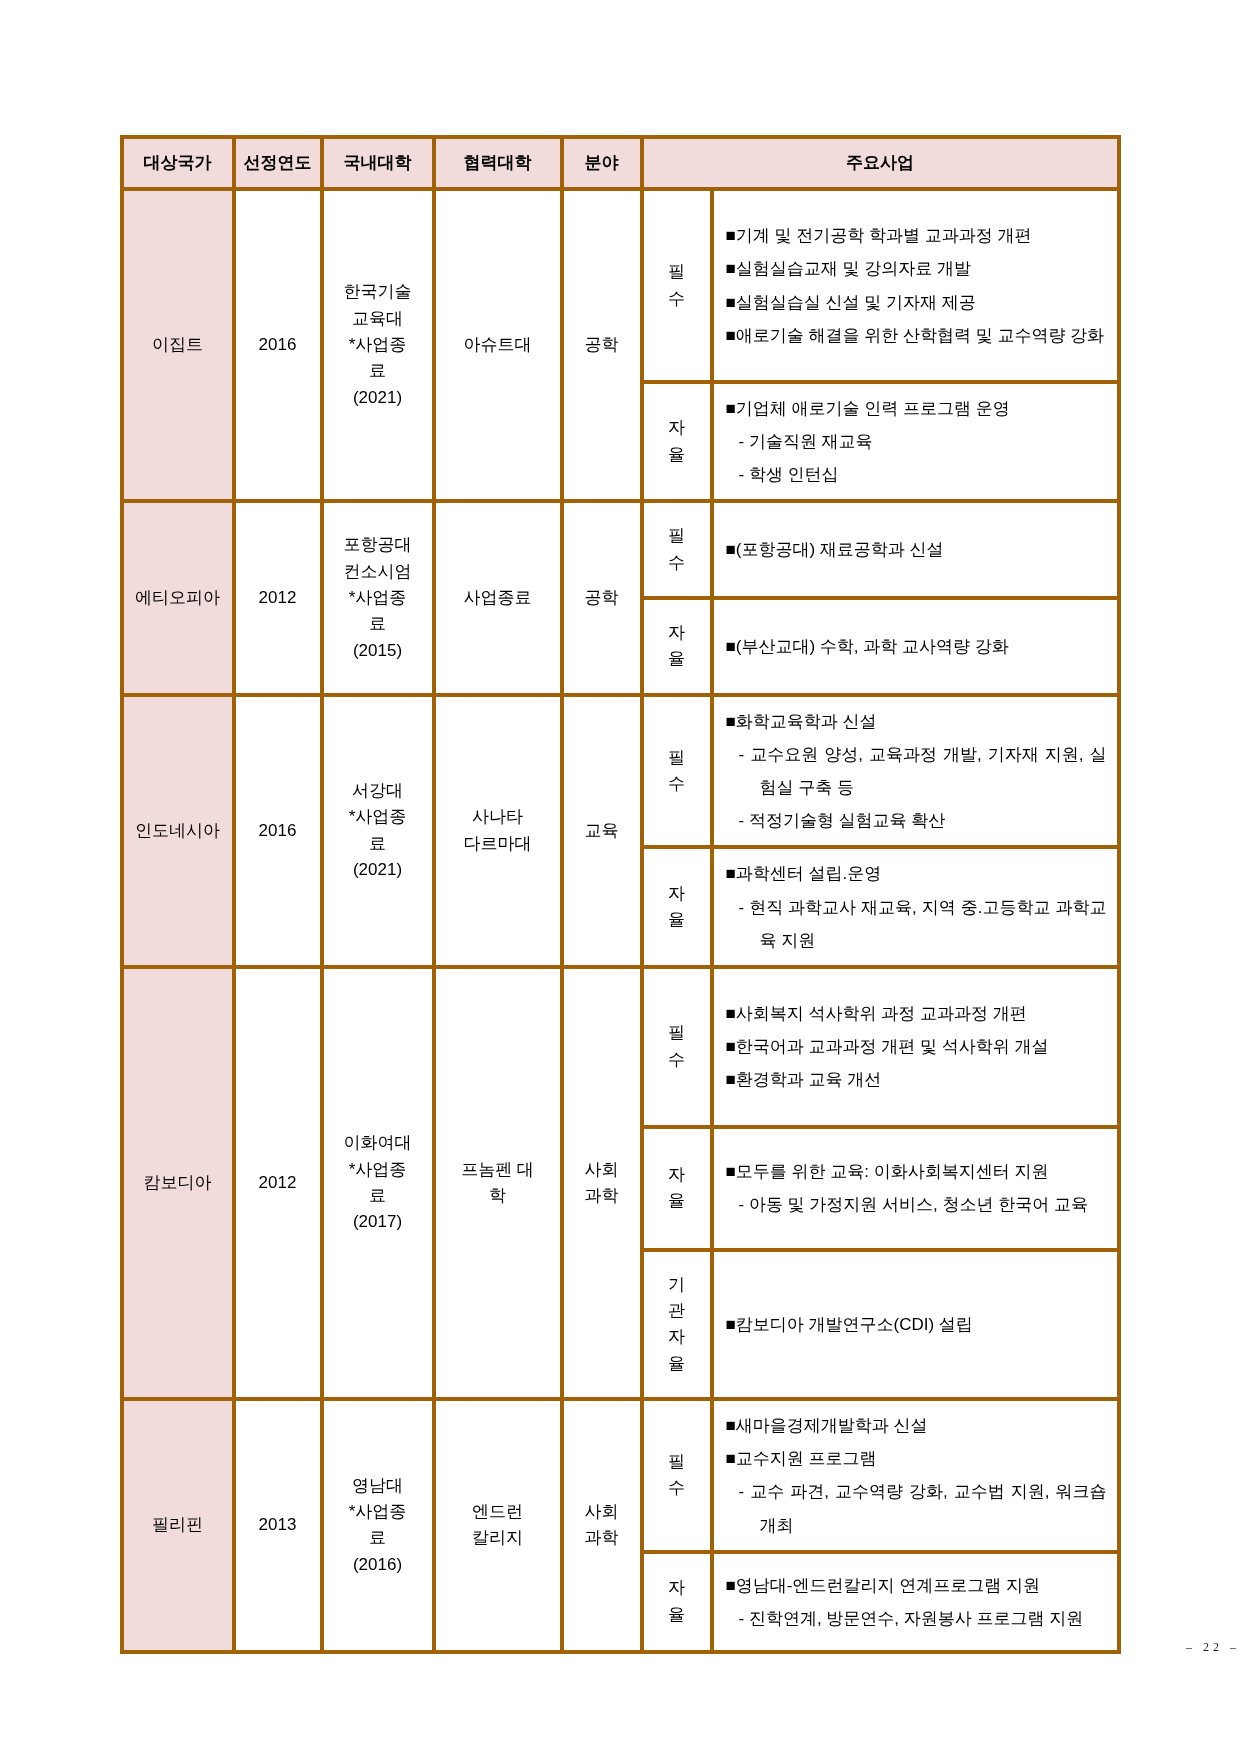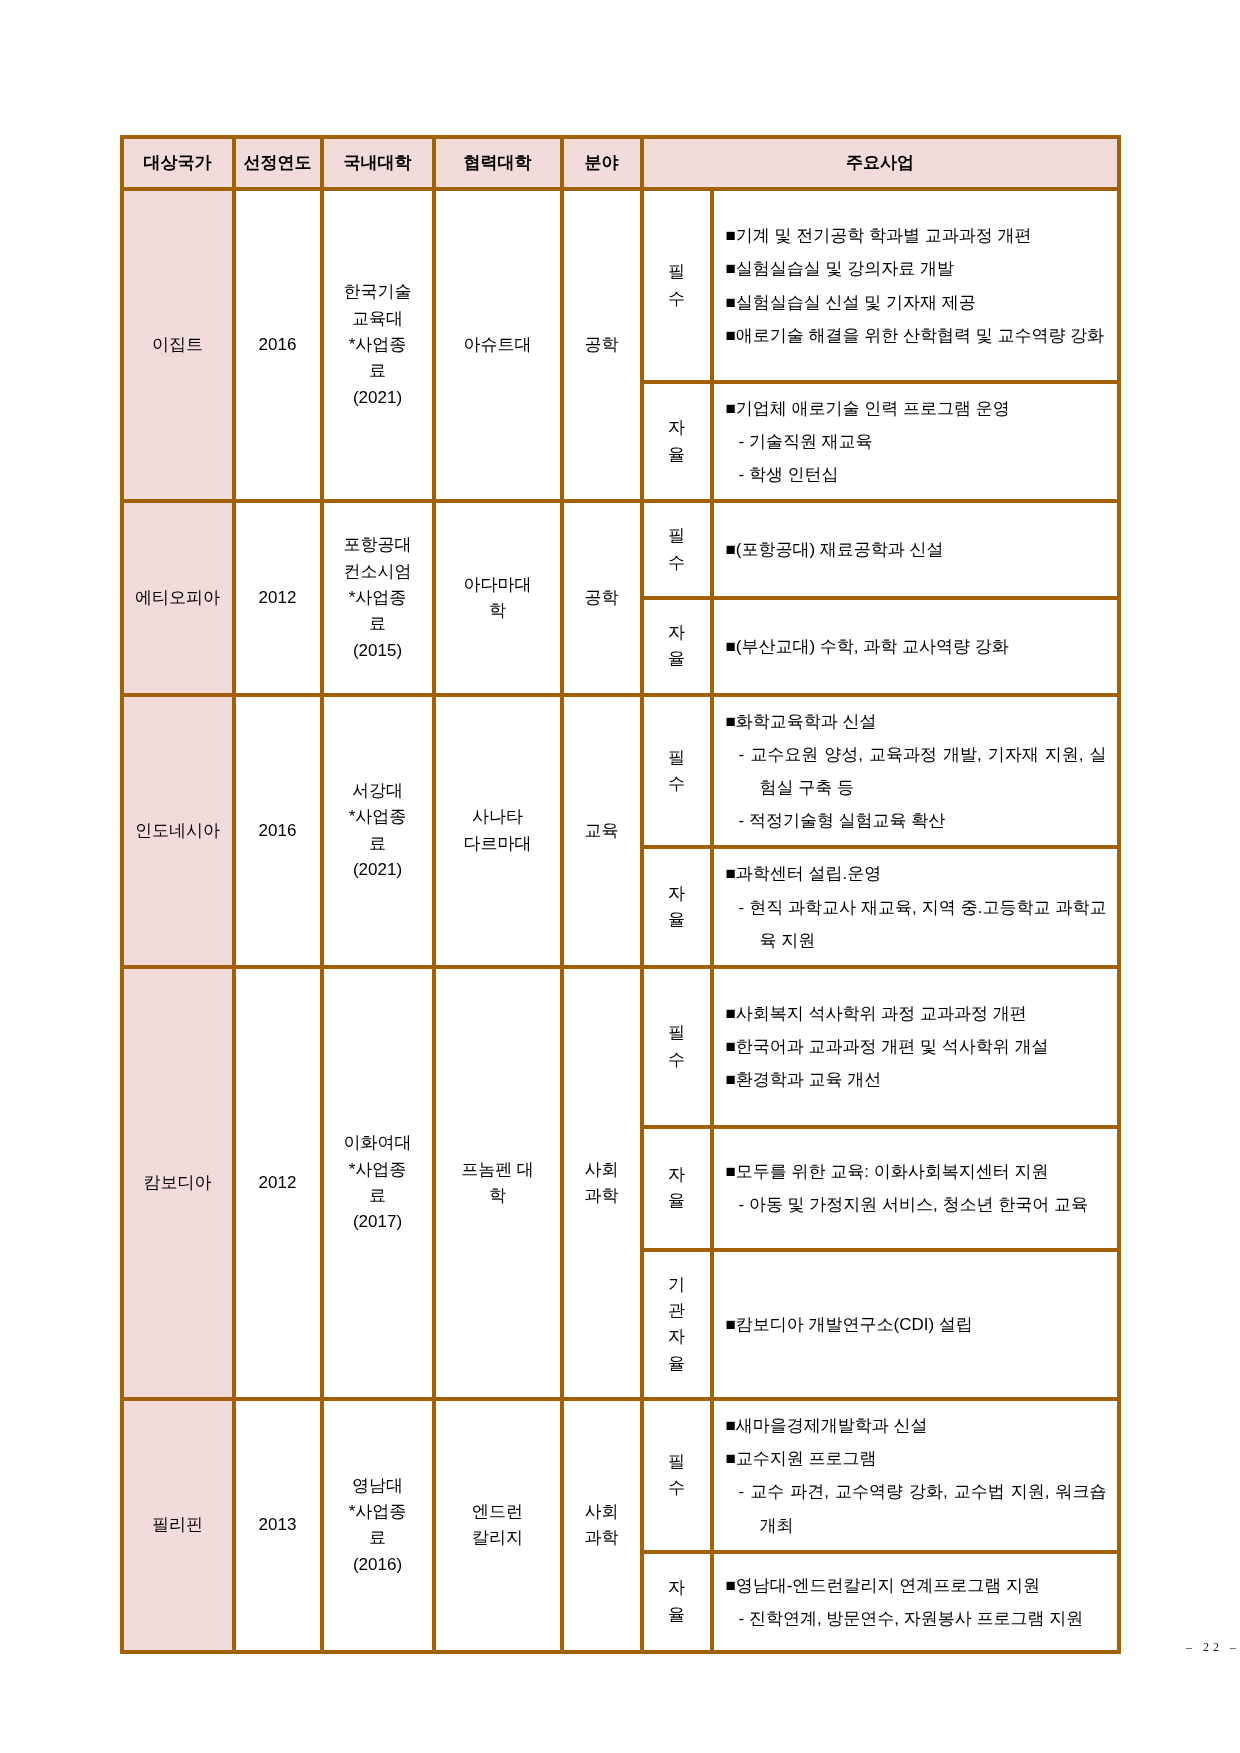--- a/index.html
+++ b/index.html
@@ -105,42 +105,42 @@
       <td class="center" rowspan="2">2016</td>
       <td class="center ml" rowspan="2">한국기술
 교육대
 *사업종료
 (2021)</td>
       <td class="center ml" rowspan="2">아슈트대</td>
       <td class="center ml" rowspan="2">공학</td>
       <td class="center ml" style="height:193px">필수</td>
       <td class="projects">
         <div class="item">■기계 및 전기공학 학과별 교과과정 개편</div>
-        <div class="item">■실험실습실 및 강의자료 개발</div>
+        <div class="item">■실험실습교재 및 강의자료 개발</div>
         <div class="item">■실험실습실 신설 및 기자재 제공</div>
         <div class="item">■애로기술 해결을 위한 산학협력 및 교수역량 강화</div>
       </td>
     </tr>
     <tr>
       <td class="center ml" style="height:117px">자율</td>
       <td class="projects">
         <div class="item">■기업체 애로기술 인력 프로그램 운영</div>
         <div class="item dash">- 기술직원 재교육</div>
         <div class="item dash">- 학생 인턴십</div>
       </td>
     </tr>
 
     <tr>
       <td class="country" rowspan="2">에티오피아</td>
       <td class="center" rowspan="2">2012</td>
       <td class="center ml" rowspan="2">포항공대
 컨소시엄
 *사업종료
 (2015)</td>
-      <td class="center ml" rowspan="2">아다마대학</td>
+      <td class="center ml" rowspan="2">사업종료</td>
       <td class="center ml" rowspan="2">공학</td>
       <td class="center ml" style="height:80px">필수</td>
       <td class="projects">
         <div class="item">■(포항공대) 재료공학과 신설</div>
       </td>
     </tr>
     <tr>
       <td class="center ml" style="height:85px">자율</td>
       <td class="projects">
         <div class="item">■(부산교대) 수학, 과학 교사역량 강화</div>

